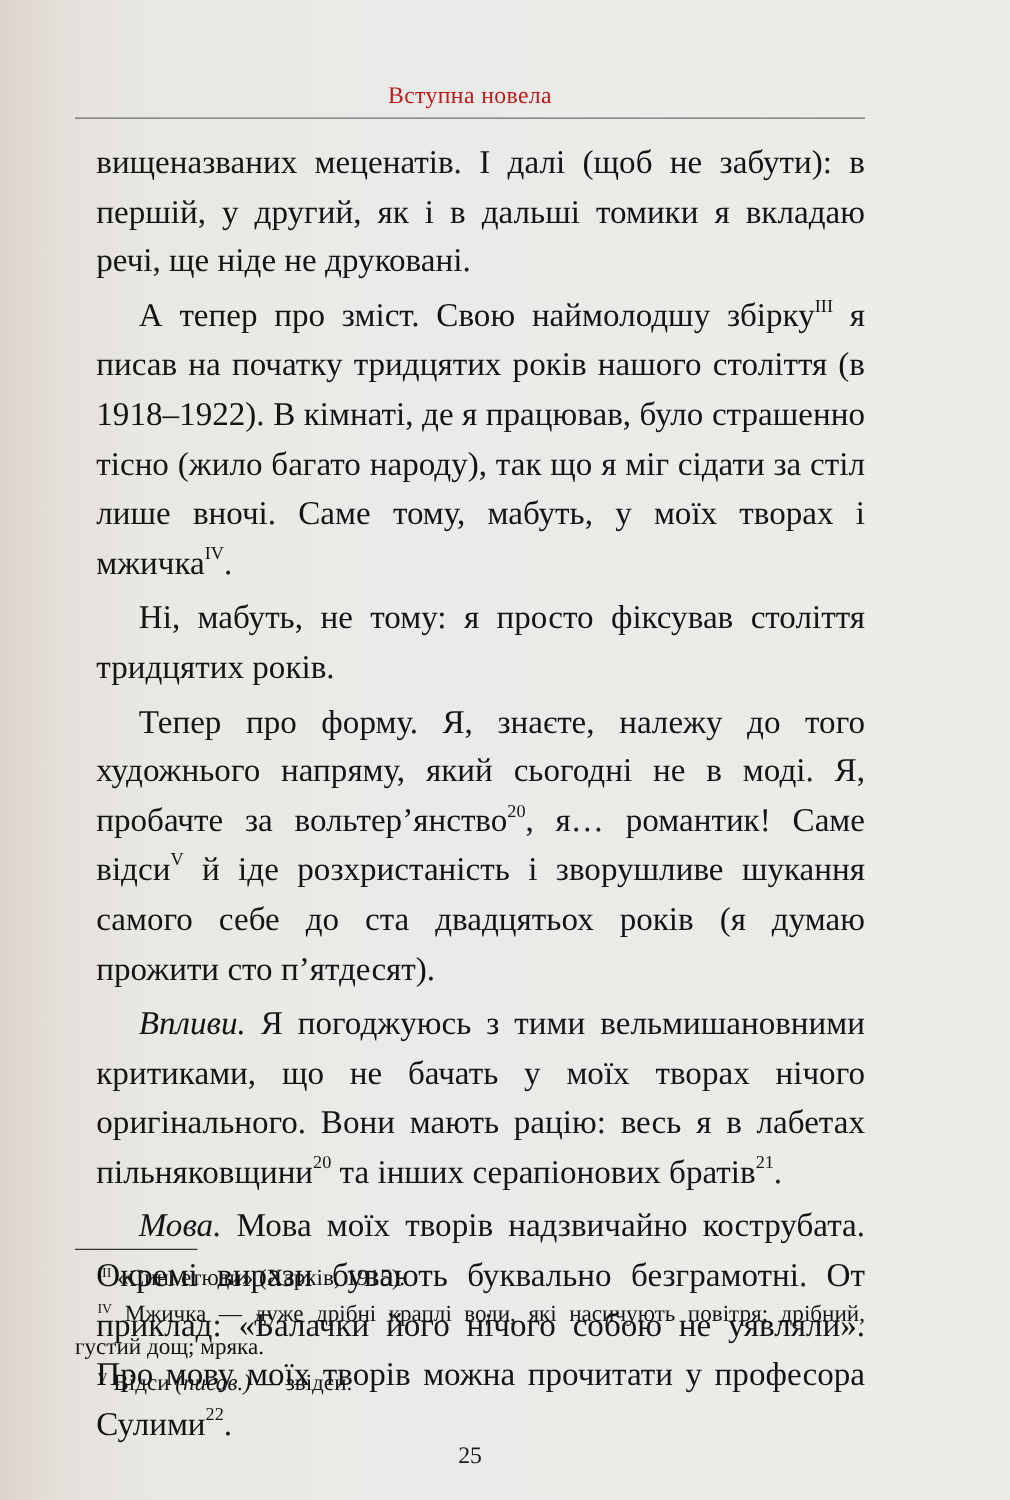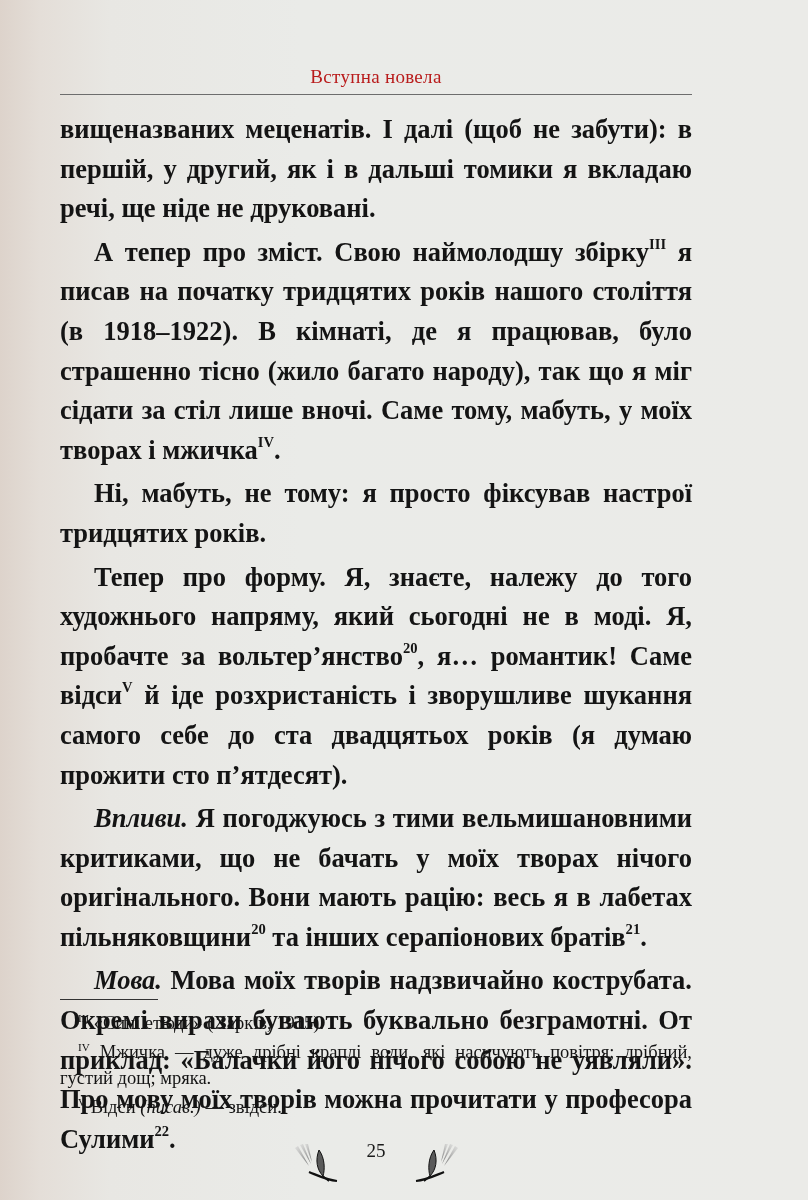--- a/index.html
+++ b/index.html
@@ -15,58 +15,58 @@
       font-size: 19px; letter-spacing: 0.3px; color: #b91c1c;
     }
     .head-rule {
       position: absolute; top: 94px; left: 0; width: 632px; height: 0;
       border-top: 1px solid #6d6d6d;
     }
     .body-text {
       position: absolute; top: 110px; left: 0; width: 632px;
       font-size: 26.5px; line-height: 39.6px; text-align: justify;
     }
-    .body-text p { margin: 0 0 4px 0; text-indent: 34px; hyphens: manual; font-weight: bold; }
+    .body-text p { margin: 0 0 4px 17px; text-indent: 34px; hyphens: manual; }
     .body-text p.cont { text-indent: 0; }
     sup { font-size: 0.55em; line-height: 0; vertical-align: 0.8em; }
     em { font-style: italic; }
     .fn-rule {
       position: absolute; top: 999px; left: 0; width: 98px; height: 0;
       border-top: 1px solid #333;
     }
     .footnotes {
       position: absolute; top: 1010px; left: 0; width: 632px;
       font-size: 18.5px; line-height: 26px; text-align: justify;
     }
     .footnotes p { margin: 0 0 3px 0; text-indent: 18px; }
     .footnotes sup { font-size: 0.6em; vertical-align: 0.6em; }
     .folio {
       position: absolute; top: 1140px; left: 0; width: 632px; height: 50px;
-      display: flex; justify-content: center; gap: 26px;
+      display: flex; justify-content: center; align-items: center; gap: 26px; flex-direction: column;
     }
     .page-number { font-size: 19px; color: #1a1a1a; }
     .ornament { width: 52px; height: 46px; display: block; }
   </style>
 </head>
 <body>
 
 <div class="page">
 
   <div class="running-head">Вступна новела</div>
   <div class="head-rule"></div>
 
   <div class="body-text">
     <p class="cont">
       <span>вищеназваних меценатів. І далі (щоб не забути): в першій, у другий, як і в дальші томики я вкладаю речі, ще ніде не друковані.</span>
     </p>
     <p>
       <span>А тепер про зміст. Свою наймолодшу збірку</span><sup>III</sup><span> я писав на початку тридцятих років нашого століття (в 1918–1922). В кімнаті, де я працював, було страшенно тісно (жило багато народу), так що я міг сідати за стіл лише вночі. Саме тому, мабуть, у моїх творах і мжичка</span><sup>IV</sup><span>.</span>
     </p>
     <p>
-      <span>Ні, мабуть, не тому: я просто фіксував настрої тридцятих років.</span>
+      <span>Ні, мабуть, не тому: я просто фіксував століття тридцятих років.</span>
     </p>
     <p>
       <span>Тепер про форму. Я, знаєте, належу до того художнього напряму, який сьогодні не в моді. Я, пробачте за вольтер’янство</span><sup>20</sup><span>, я… романтик! Саме відси</span><sup>V</sup><span> й іде розхристаність і зворушливе шукання самого себе до ста двадцятьох років (я думаю прожити сто п’ятдесят).</span>
     </p>
     <p>
       <em>Впливи.</em><span> Я погоджуюсь з тими вельмишановними критиками, що не бачать у моїх творах нічого оригінального. Вони мають рацію: весь я в лабетах пільняковщини</span><sup>20</sup><span> та інших серапіонових братів</span><sup>21</sup><span>.</span>
     </p>
     <p>
       <em>Мова.</em><span> Мова моїх творів надзвичайно кострубата. Окремі вирази бувають буквально безграмотні. От приклад: «Балачки його нічого собою не уявляли». Про мову моїх творів можна прочитати у професора Сулими</span><sup>22</sup><span>.</span>
     </p>

